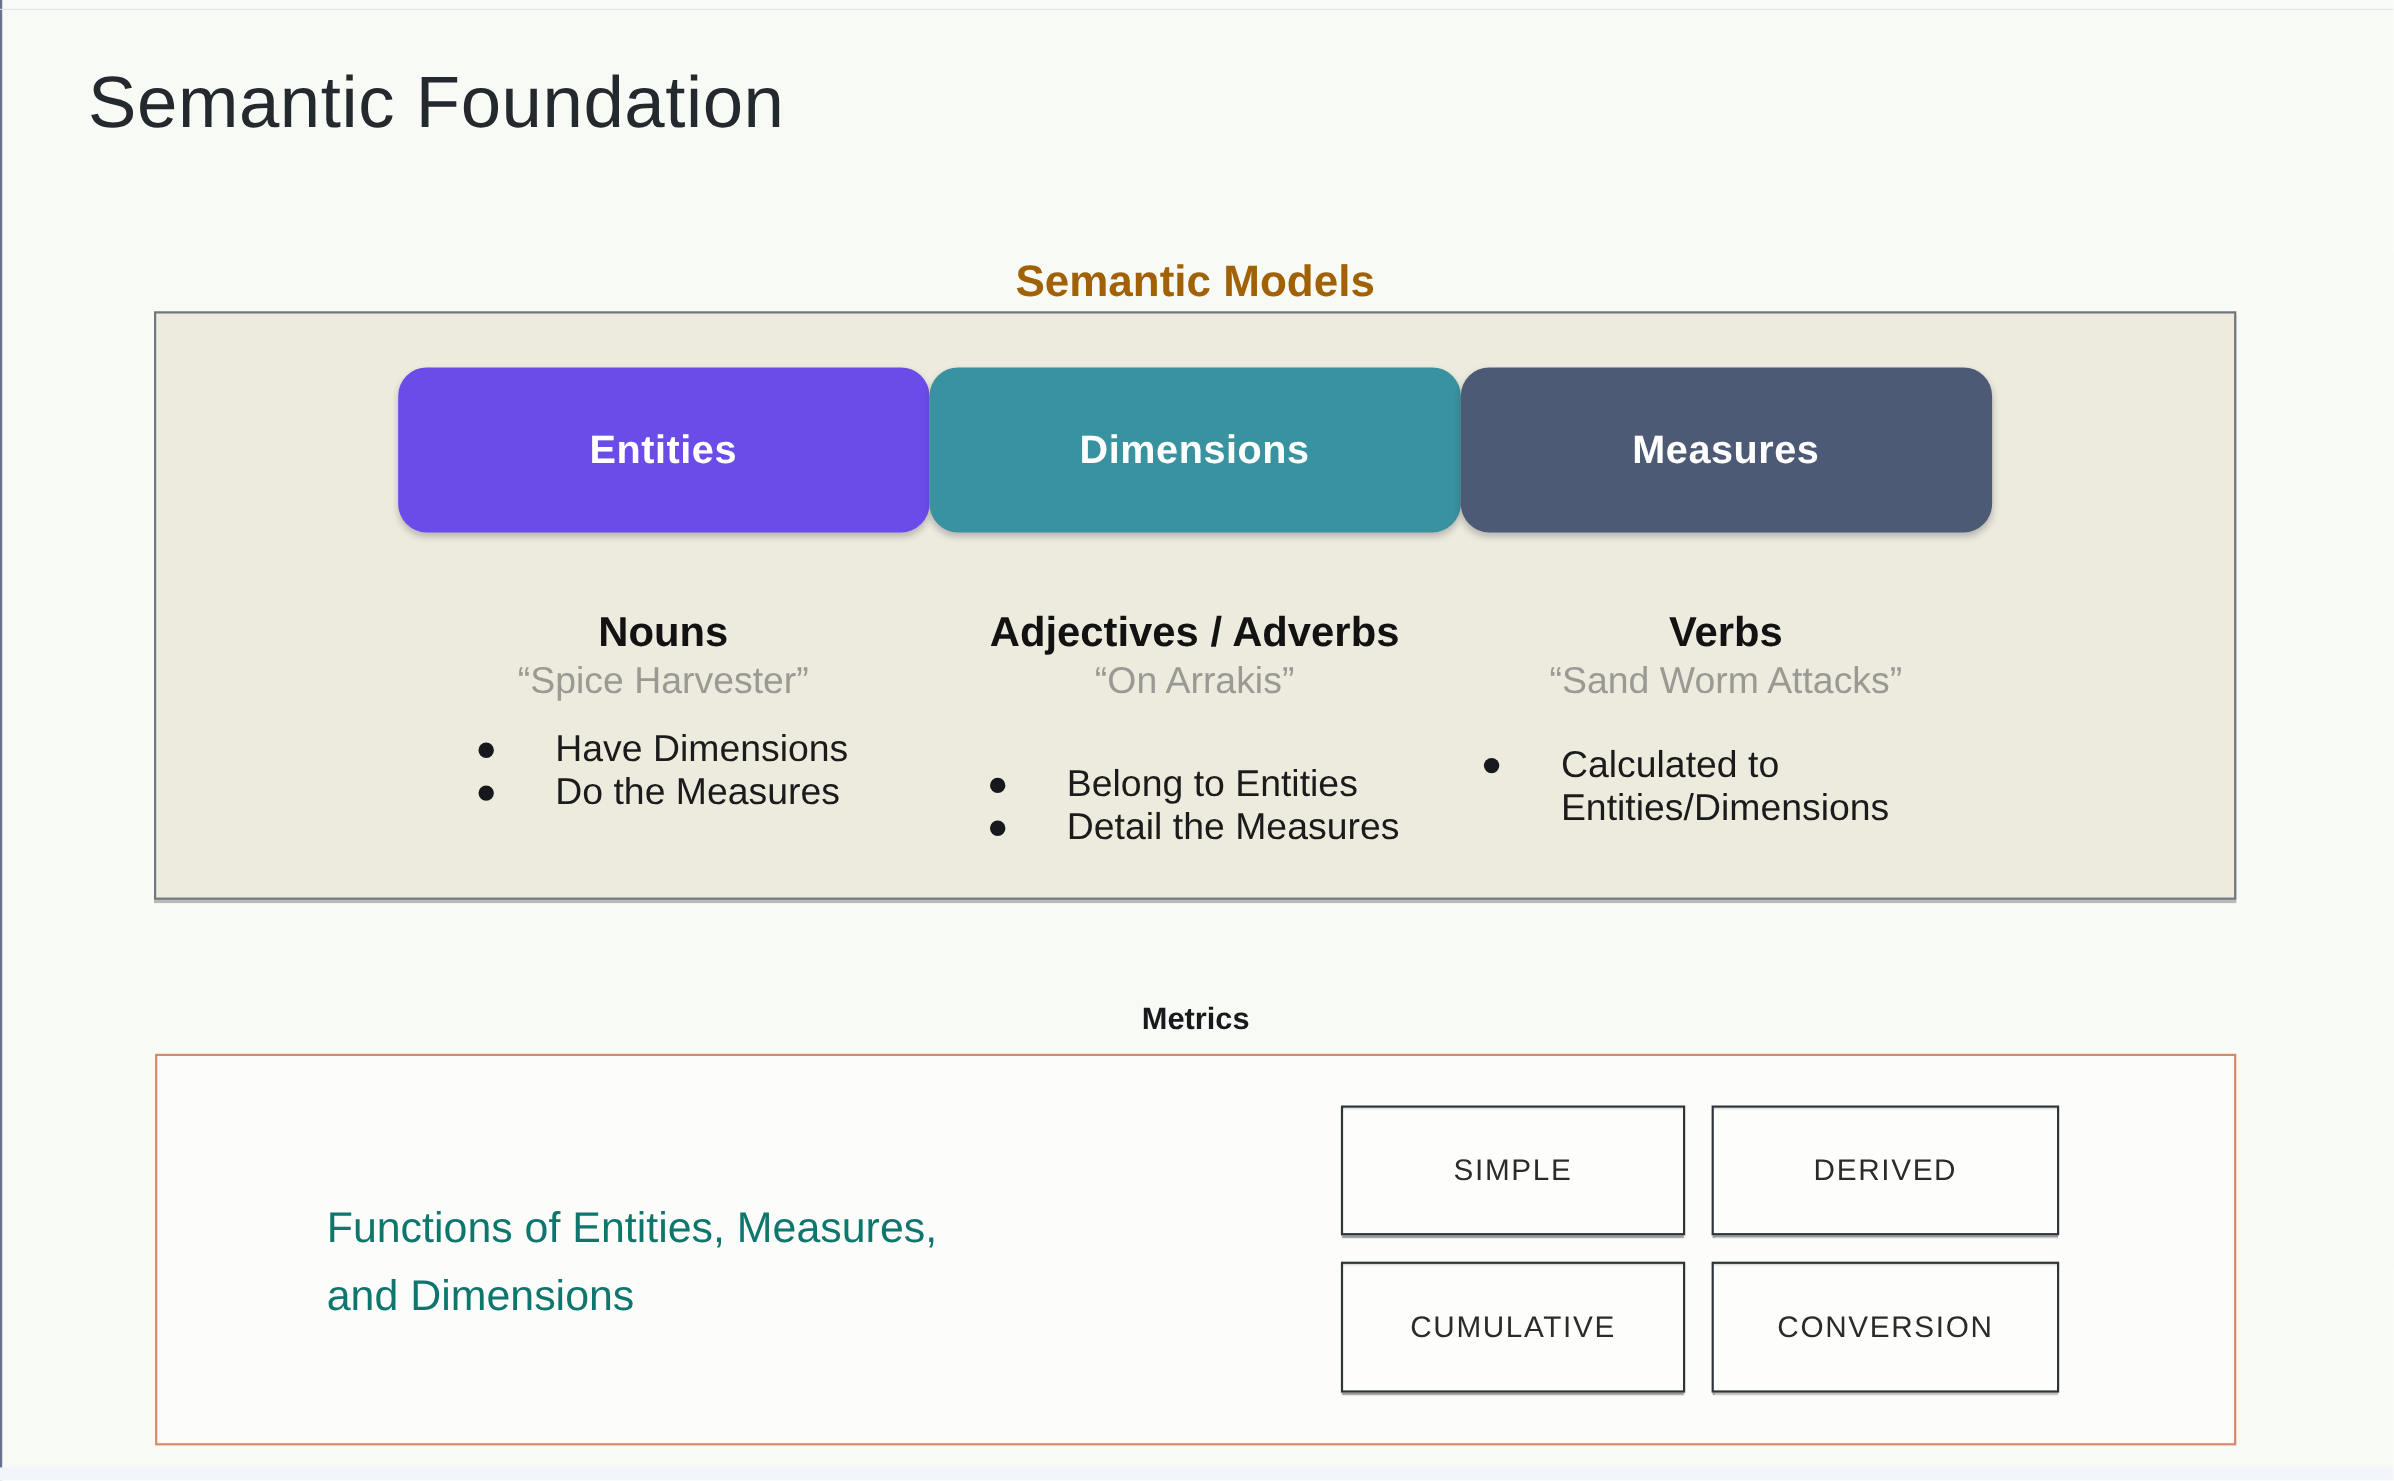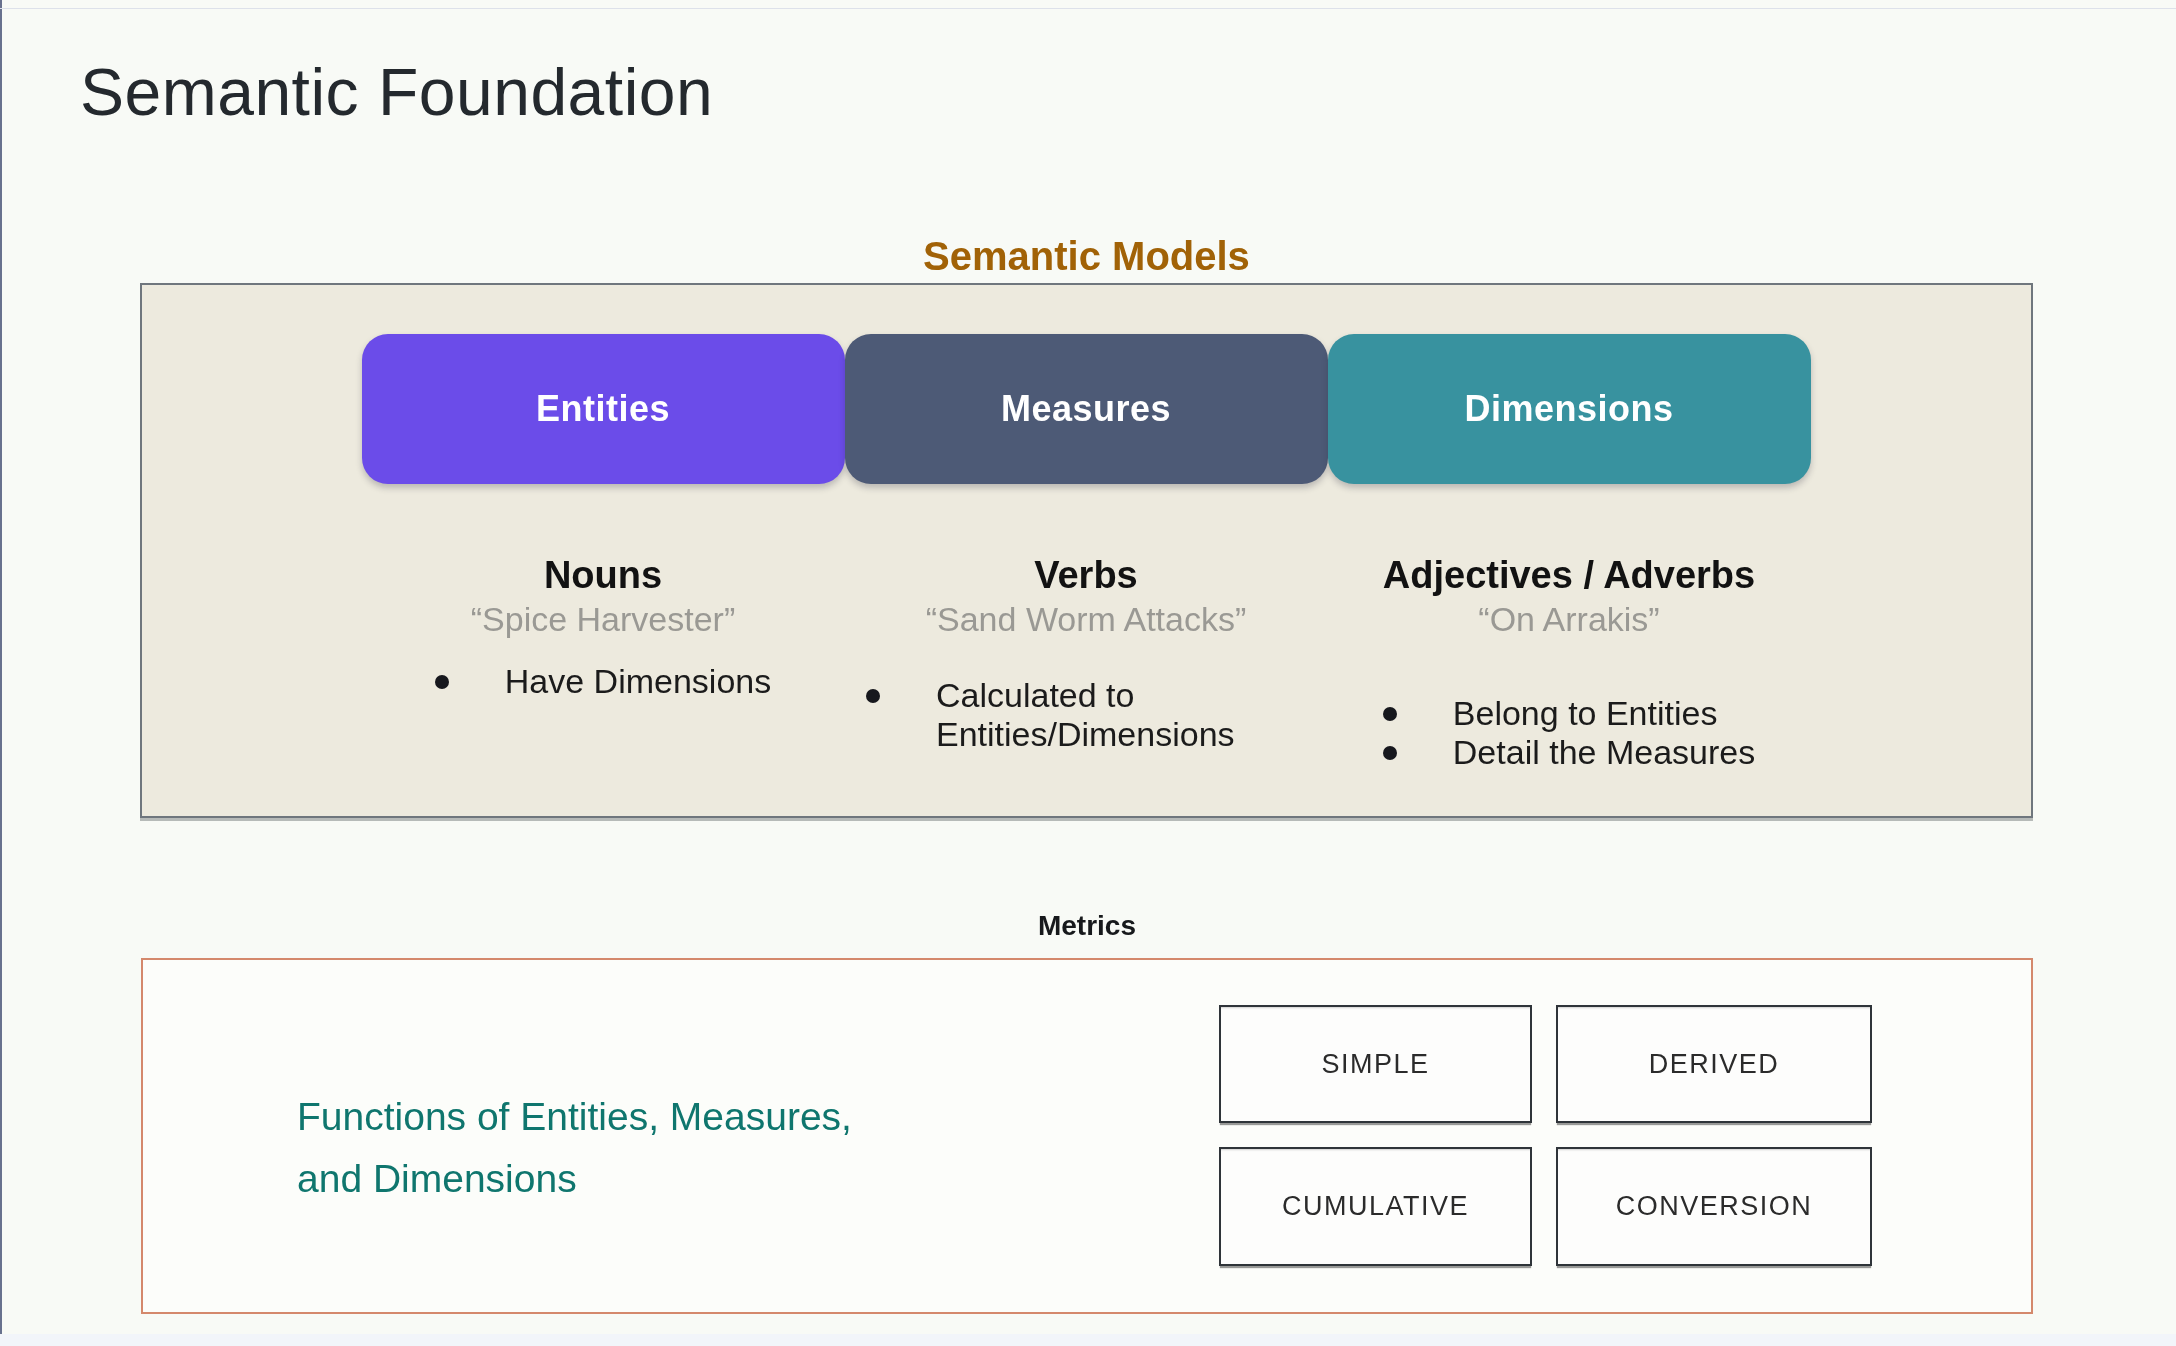--- a/index.html
+++ b/index.html
@@ -89,47 +89,51 @@
 
     <div class="col col-1">
       <div class="pill pill-entities">Entities</div>
       <div class="role">Nouns</div>
       <div class="quote">“Spice Harvester”</div>
       <ul class="bullets">
         <li>
           <span class="dot"></span>
           <span class="li-text">Have Dimensions</span>
         </li>
-      </ul>
-    </div>
-
-    <div class="col col-2">
-      <div class="pill pill-measures">Measures</div>
-      <div class="role">Verbs</div>
-      <div class="quote">“Sand Worm Attacks”</div>
-      <ul class="bullets">
         <li>
           <span class="dot"></span>
-          <span class="li-text">Calculated to Entities/Dimensions</span>
+          <span class="li-text">Do the Measures</span>
         </li>
       </ul>
     </div>
 
     <div class="col col-3">
       <div class="pill pill-dimensions">Dimensions</div>
       <div class="role">Adjectives / Adverbs</div>
       <div class="quote">“On Arrakis”</div>
       <ul class="bullets">
         <li>
           <span class="dot"></span>
           <span class="li-text">Belong to Entities</span>
         </li>
         <li>
           <span class="dot"></span>
           <span class="li-text">Detail the Measures</span>
+        </li>
+      </ul>
+    </div>
+
+    <div class="col col-2">
+      <div class="pill pill-measures">Measures</div>
+      <div class="role">Verbs</div>
+      <div class="quote">“Sand Worm Attacks”</div>
+      <ul class="bullets">
+        <li>
+          <span class="dot"></span>
+          <span class="li-text">Calculated to Entities/Dimensions</span>
         </li>
       </ul>
     </div>
 
   </div>
 
   <div class="m-header">Metrics</div>
 
   <div class="m-box">
     <div class="m-desc">

